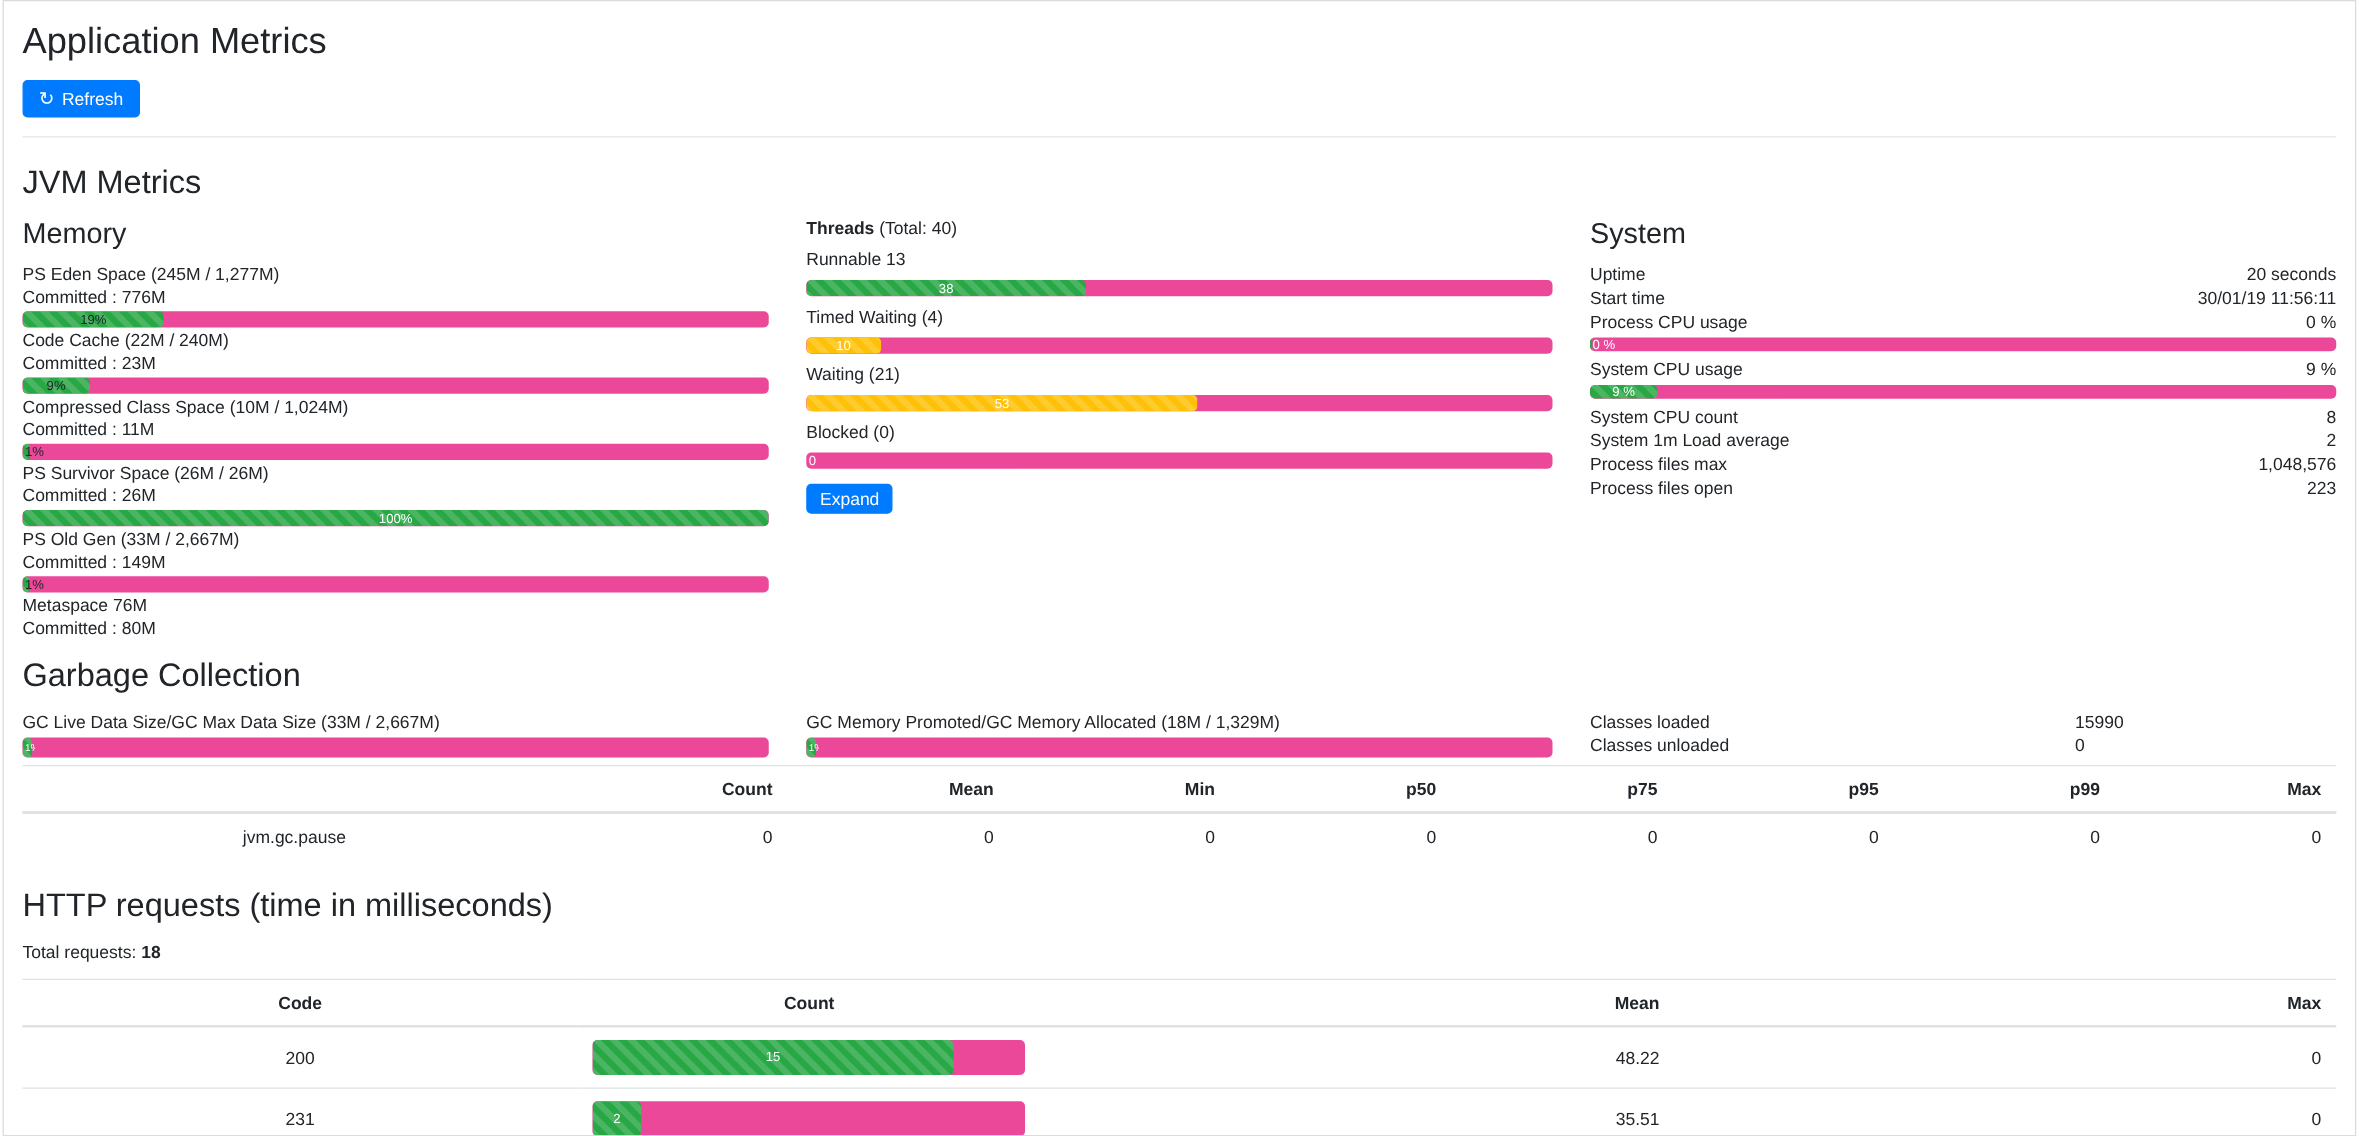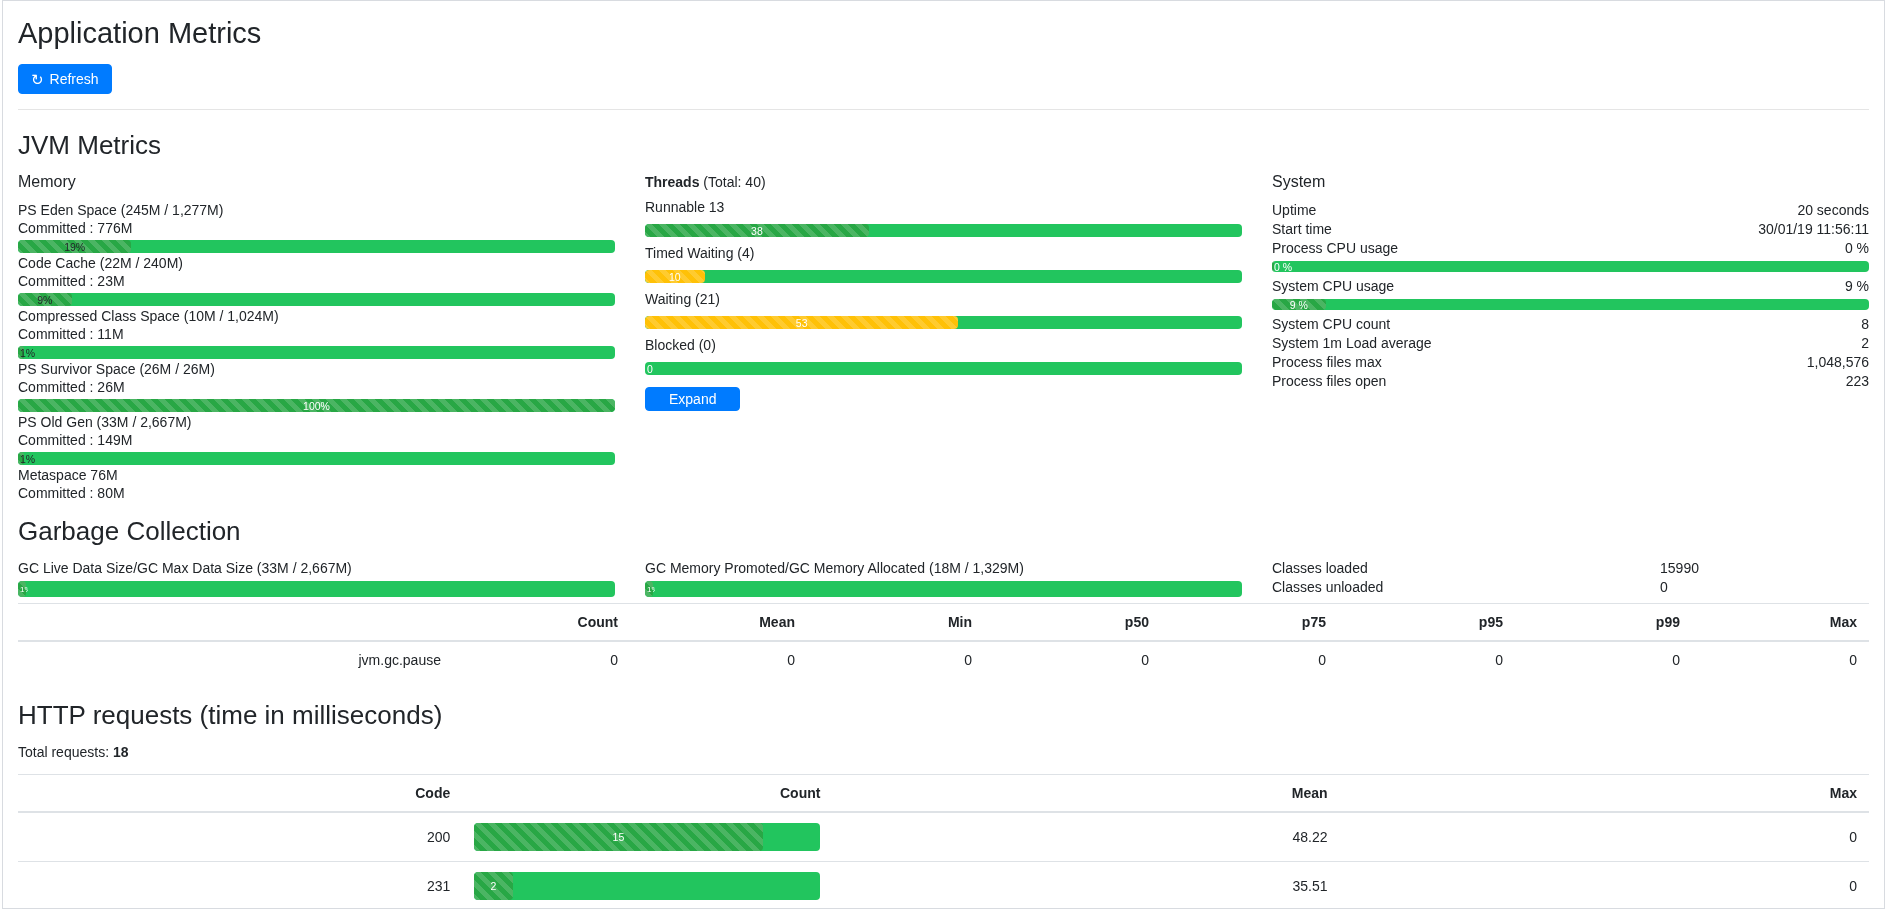--- a/index.html
+++ b/index.html
@@ -7,33 +7,33 @@
   body {
     font-family: "Liberation Sans", "DejaVu Sans", sans-serif;
     color:#212529; font-size:14px;
   }
   .page {
     width:1883px; height:909px; margin:0 2px; overflow:hidden;
     border:1px solid #d8dbe0; background:#fff; padding:8px 15px 0 15px;
   }
   h2.page-title { font-size:29px; font-weight:500; margin:8px 0 14px; }
   h3.section-h { font-size:26px; font-weight:500; margin:20px 0 12px; }
-  h4.col-h { font-size:16px; font-weight:500; margin:0 0 10px; }
+  h4.col-h { font-size:23px; font-weight:500; margin:0 0 10px; }
   hr.rule { border:0; border-top:1px solid rgba(0,0,0,.1); margin:15px 0 14px; }
 
   .btn { display:inline-flex; align-items:center; gap:6px; background:#007bff; border:1px solid #007bff;
          color:#fff; font-family:inherit; font-size:14px; border-radius:4px; cursor:pointer; }
   .btn-refresh { padding:6px 12px; }
-  .btn-expand  { padding:3px 23px; margin-top:5px;text-align:right; }
+  .btn-expand  { padding:3px 10px; margin-top:5px;text-align:right; }
   .refresh-glyph { font-size:15px; line-height:1; }
 
   .row3 { display:grid; grid-template-columns:1fr 1fr 1fr; column-gap:30px; }
 
   
-  .progress { background:#22c55e; border-radius:4px; overflow:hidden; position:relative; width:100%; }
+  .progress { background:#ec4899; border-radius:4px; overflow:hidden; position:relative; width:100%; }
   .progress.mem { height:13px; margin:3px 0 1px; }
   .progress.thread { height:13px; }
   .progress.sys { height:11px; margin:3px 0 5px; }
   .progress.gc-bar { height:16px; margin:3px 0 0; }
   .progress.http { height:28px; }
   .bar { height:100%; background:#28a745; position:relative; border-radius:4px; }
   .bar.yellow { background:#ffc107; }
   .bar.striped {
     background-image: linear-gradient(45deg, rgba(255,255,255,.16) 25%, transparent 25%,
       transparent 50%, rgba(255,255,255,.16) 50%, rgba(255,255,255,.16) 75%, transparent 75%, transparent);
@@ -58,21 +58,21 @@
   .sys-row { display:flex; justify-content:space-between; line-height:19px; }
   .sys-value { text-align:right; }
 
   
   .gc-label { line-height:19px; }
   .cls-row { display:flex; line-height:19px; }
   .cls-label { width:65%; }
 
   
   table.tbl { width:100%; border-collapse:collapse; table-layout:fixed; font-size:14px; }
-  table.tbl th, table.tbl td { padding:10px 12px; text-align:right; font-weight:normal; }
+  table.tbl th, table.tbl td { padding:10px 12px; text-align:center; font-weight:normal; }
   table.tbl thead th { font-weight:bold; border-top:1px solid #dee2e6; border-bottom:2px solid #dee2e6; }
   .num { text-align:right !important; }
   table.gc-tbl { margin-top:6px; }
   table.gc-tbl col.c-name { width:23.5%; }
   table.gc-tbl col.c-num { width:9.5625%; }
   table.http-tbl tbody td { border-top:1px solid #dee2e6; }
   table.http-tbl col.c-code { width:24%; }
   table.http-tbl col.c-count { width:20%; }
   table.http-tbl col.c-mean { width:27.4%; }
   table.http-tbl col.c-max { width:28.6%; }

